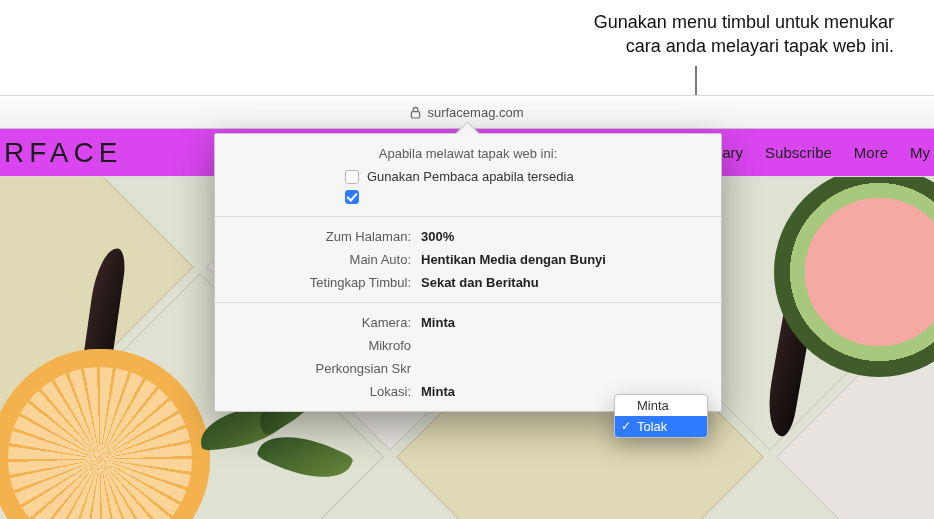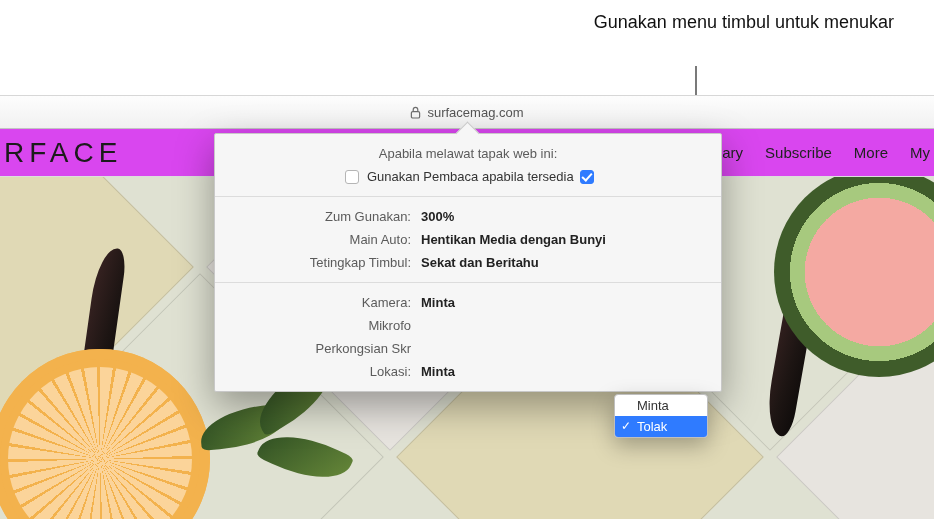--- a/index.html
+++ b/index.html
@@ -107,21 +107,21 @@
     content:"";
     position:absolute; top:-9px; left:50%; margin-left:-9px;
     width:16px; height:16px;
     background:#f6f6f6; border-left:1px solid #c8c8c8; border-top:1px solid #c8c8c8;
     transform: rotate(45deg);
   }
   .pop-head {
     text-align:center; padding: 12px 16px 8px;
     color:#5b5b5b;
   }
-  .check-rows { padding: 0 16px 12px 130px; display:flex; flex-direction:row; gap:6px; }
+  .check-rows { padding: 0 16px 12px 130px; display:flex; flex-direction:column; gap:6px; }
   .cb-row { display:flex; align-items:center; gap:8px; }
   .cb {
     width:14px; height:14px; border:1px solid #b5b5b5;
     border-radius:3px; background:#fff; position:relative; flex:none;
   }
   .cb.checked { background:#2f7bff; border-color:#2f7bff; }
   .cb.checked::after{
     content:""; position:absolute; left:3px; top:0px;
     width:4px; height:8px; border:2px solid #fff; border-top:none; border-left:none;
     transform:rotate(42deg);
@@ -152,20 +152,21 @@
   }
   .dd-item { padding:3px 10px 3px 22px; position:relative; }
   .dd-item.sel { background:#2f7bff; color:#fff; }
   .dd-item .chk { position:absolute; left:6px; top:3px; font-size:12px; }
 </style>
 </head>
 <body>
 
 <div class="caption-block">
   <div>Gunakan menu timbul untuk menukar</div>
+  <div>cara anda melayari tapak web ini.</div>
 </div>
 
 <svg class="leader" viewBox="0 0 80 358">
   <path d="M76,0 L76,320 C76,340 60,352 40,352 L0,352" fill="none" stroke="#333" stroke-width="1.3"></path>
 </svg>
 
 <div class="browser-wrap">
   <div class="toolbar">
     <div class="addr">
       <svg class="lock-icon" viewBox="0 0 12 14">
@@ -214,21 +215,21 @@
       <span>Gunakan Pembaca apabila tersedia</span>
     </label>
     <label class="cb-row">
       <span class="cb checked"></span>
     </label>
   </div>
 
   <div class="sep"></div>
 
   <div class="grid">
-    <div class="lbl">Zum Gunakan:</div>
+    <div class="lbl">Zum Halaman:</div>
     <div class="val">300%</div>
 
     <div class="lbl">Main Auto:</div>
     <div class="val">Hentikan Media dengan Bunyi</div>
 
     <div class="lbl">Tetingkap Timbul:</div>
     <div class="val">Sekat dan Beritahu</div>
   </div>
 
   <div class="sep"></div>

